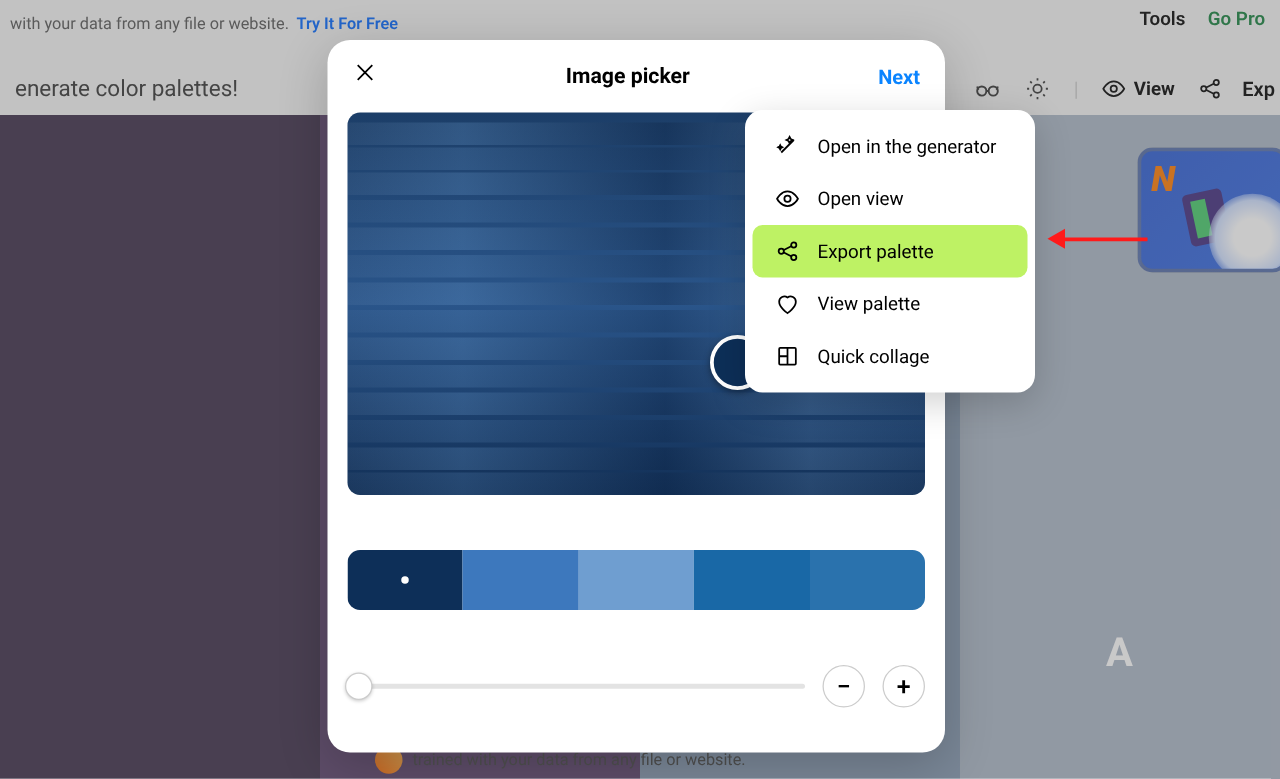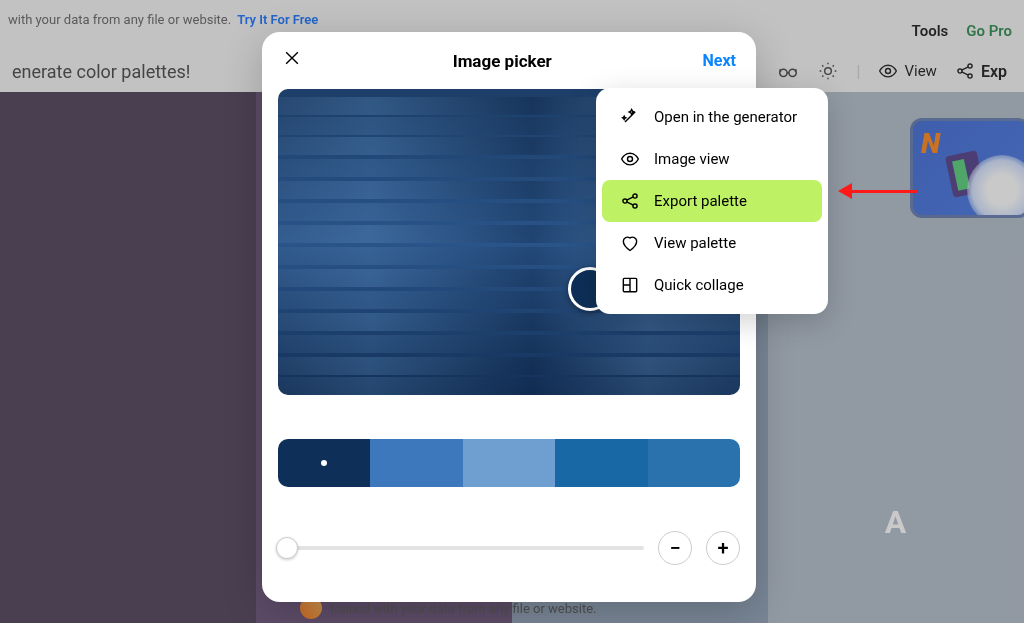--- a/index.html
+++ b/index.html
@@ -15,41 +15,41 @@
     }
     .topbar-ad {
       position: absolute; top: 0; left: 0; right: 0;
       padding: 2px 8px; font-size: 13px; color: #555;
       display: flex; gap: 6px; align-items: flex-start;
       flex-direction: column; height: 38px; justify-content: center;
     }
     .topbar-ad .line { display: flex; gap: 6px; }
     .topbar-ad a { color: #0066ff; font-weight: 600; text-decoration: none; }
     .topnav {
-      position: absolute; top: 16px; right: 12px;
+      position: absolute; top: 0; right: 12px;
       display: flex; gap: 18px; align-items: center; height: 30px;
       font-weight: 600; font-size: 15px; color: #000;
     }
     .go-pro { color: #15803d; }
     .subheader {
       position: absolute; top: 50px; left: 0; right: 0;
       display: flex; align-items: center; justify-content: space-between;
-      padding: 10px 17px 18px 12px;
+      padding: 10px 4px 18px 12px;
     }
     .subheader-left { font-size: 18px; color: #333; }
     .subheader-right { display: flex; align-items: center; gap: 18px; }
     .icon-btn {
       width: 22px; height: 22px; display: flex;
       align-items: center; justify-content: center; color: #333;
     }
     .view-btn {
       display: flex; gap: 6px; align-items: center;
-      font-weight: 400; font-size: 15px; color: #000;
-    }
-    .export-top { display: flex; gap: 6px; align-items: center; font-weight: 600; }
+      font-weight: 700; font-size: 15px; color: #000;
+    }
+    .export-top { display: flex; gap: 16px; align-items: center; font-weight: 600; }
     .palette-bg {
       position: absolute; top: 92px; left: 0; right: 0; bottom: 0;
       display: flex;
     }
     .palette-col {
       flex: 1; display: flex; flex-direction: column;
       align-items: center; justify-content: flex-end;
       padding-bottom: 82px; color: #fff;
     }
     .palette-col .hex { font-size: 32px; font-weight: 700; letter-spacing: 1px; }
@@ -327,21 +327,21 @@
     </span>
     <span>Open in the generator</span>
   </div>
   <div class="dd-item">
     <span class="dd-icon">
       <svg viewBox="0 0 24 24" width="20" height="20">
           <path d="M2 12s3.5-7 10-7 10 7 10 7-3.5 7-10 7S2 12 2 12z"></path>
           <circle cx="12" cy="12" r="3"></circle>
         </svg>
     </span>
-    <span>Image view</span>
+    <span>Open view</span>
   </div>
   <div class="dd-item hover">
     <span class="dd-icon">
       <svg viewBox="0 0 24 24" width="20" height="20">
           <circle cx="6" cy="12" r="2.5"></circle>
           <circle cx="18" cy="6" r="2.5"></circle>
           <circle cx="18" cy="18" r="2.5"></circle>
           <path d="M8 11l8-4M8 13l8 4"></path>
         </svg>
     </span>

